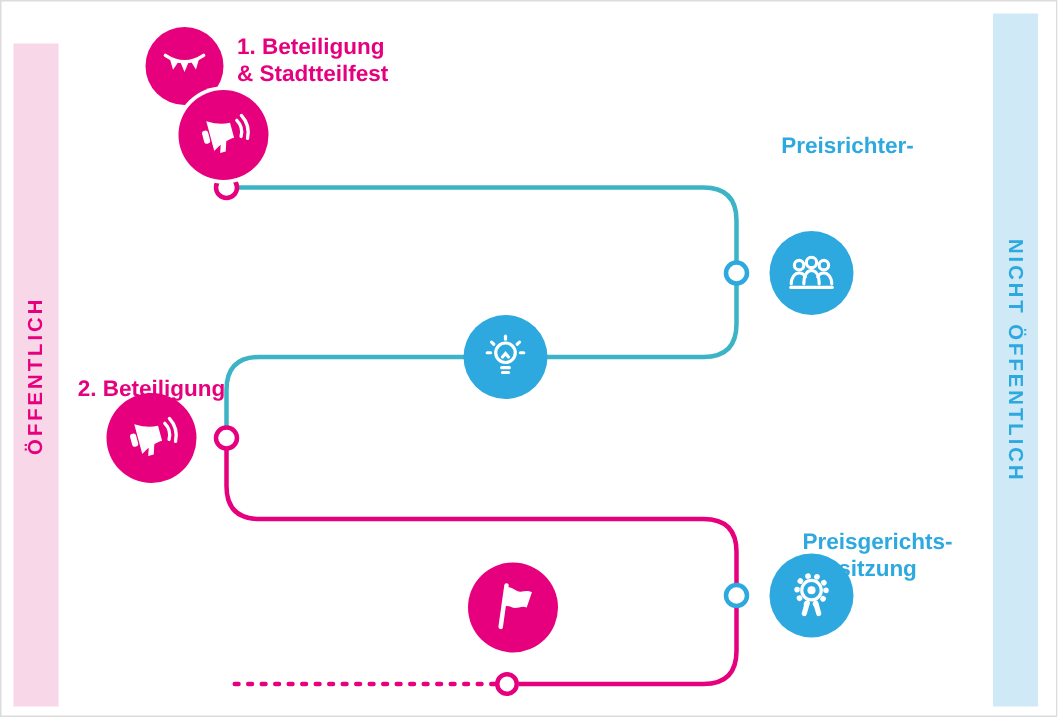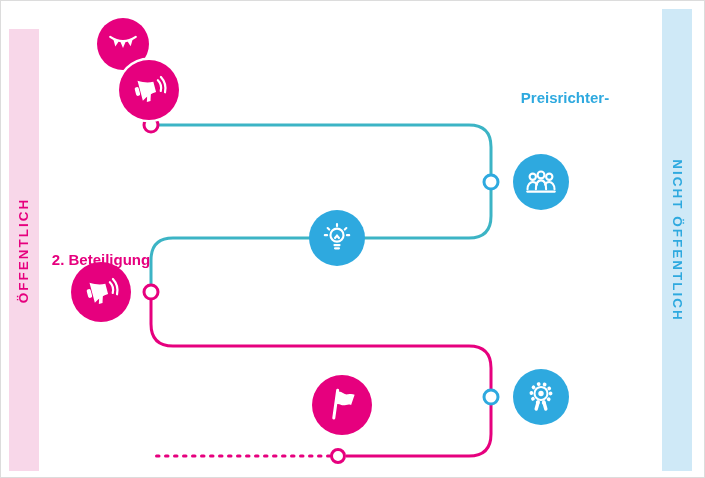--- a/index.html
+++ b/index.html
@@ -123,29 +123,35 @@
     </svg>
   </div>
 
   <div class="node pink-bg" style="left:311px;top:374px;width:60px;height:60px;">
     <svg viewBox="0 0 24 24" width="38" height="38" class="tilt-r">
       <path d="M8 3.2 L8 20.8" stroke="#fff" stroke-width="1.9" stroke-linecap="round"></path>
       <path d="M8 4.2 C10.5 2.8 12.3 5.8 14.8 4.8 C16.5 4.1 17.9 4.1 19 4.5 L17.7 11.2 C15.2 10.4 13.8 12.8 11.2 11.9 C10 11.5 9 11.7 8 12.1 Z" fill="#fff"></path>
     </svg>
   </div>
 
+  <div class="label pink-text tl" style="left:157px;top:22px;width:170px;">
+    <span>1. Beteiligung</span>
+    <span>&amp; Stadtteilfest</span>
+  </div>
 
   <div class="label blue-text tc" style="left:484px;top:88px;width:160px;">
     <span>Preisrichter-</span>
   </div>
   <div class="label blue-text tc" style="left:515px;top:132px;width:170px;">
   </div>
 
 
   <div class="label pink-text tc" style="left:27px;top:250px;width:146px;">
     <span>2. Beteiligung</span>
   </div>
 
   <div class="label blue-text tc" style="left:508px;top:352px;width:152px;">
+    <span>Preisgerichts-</span>
+    <span>sitzung</span>
   </div>
 
 
 </div>
 
 </body></html>

